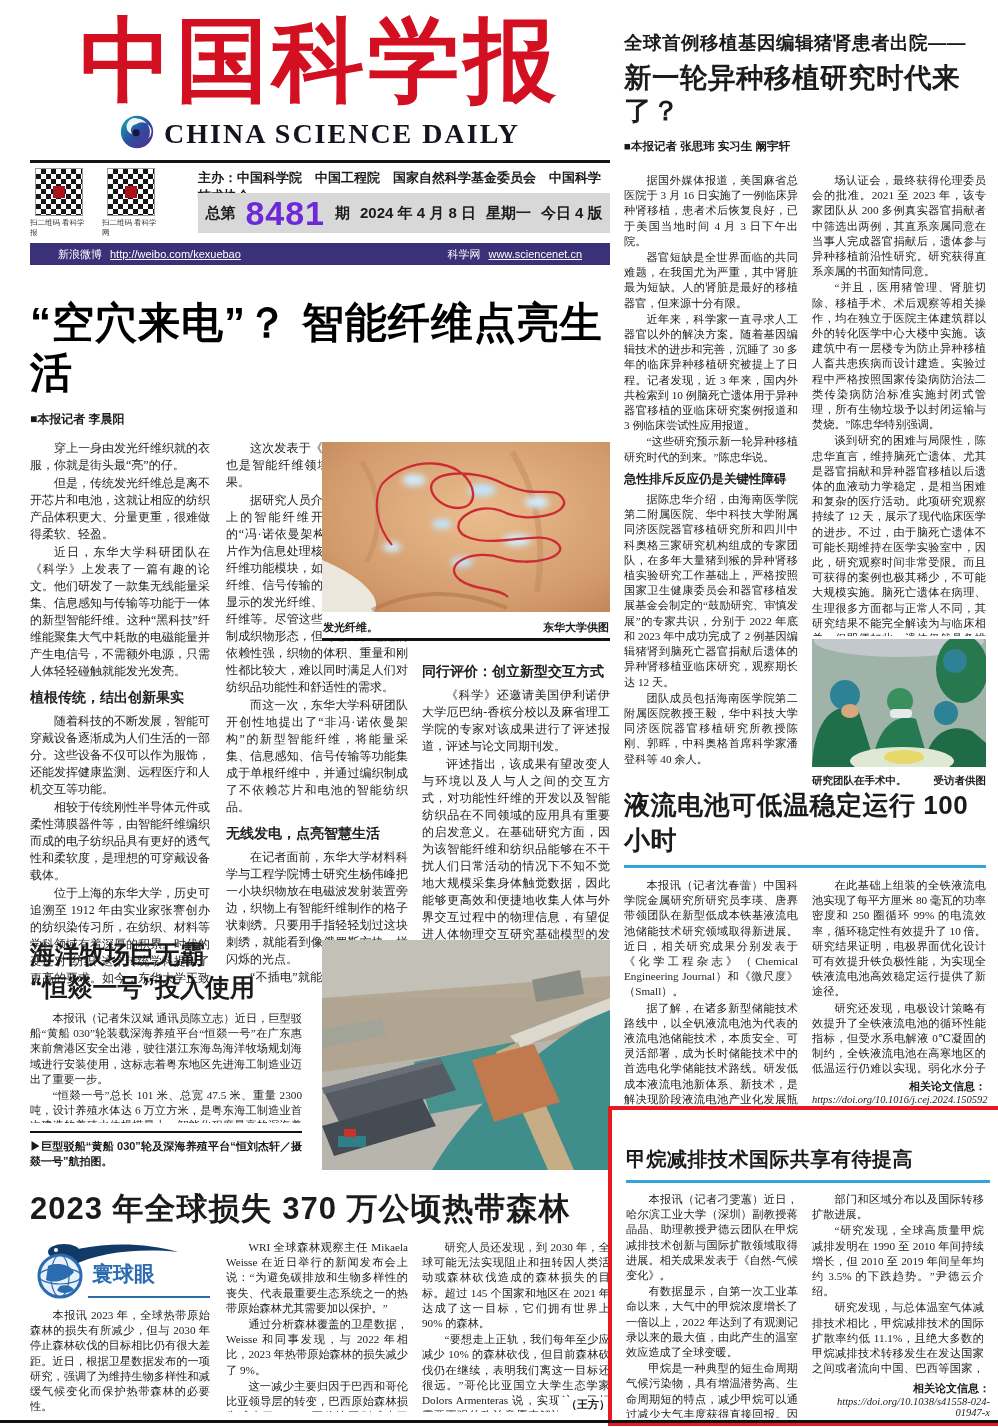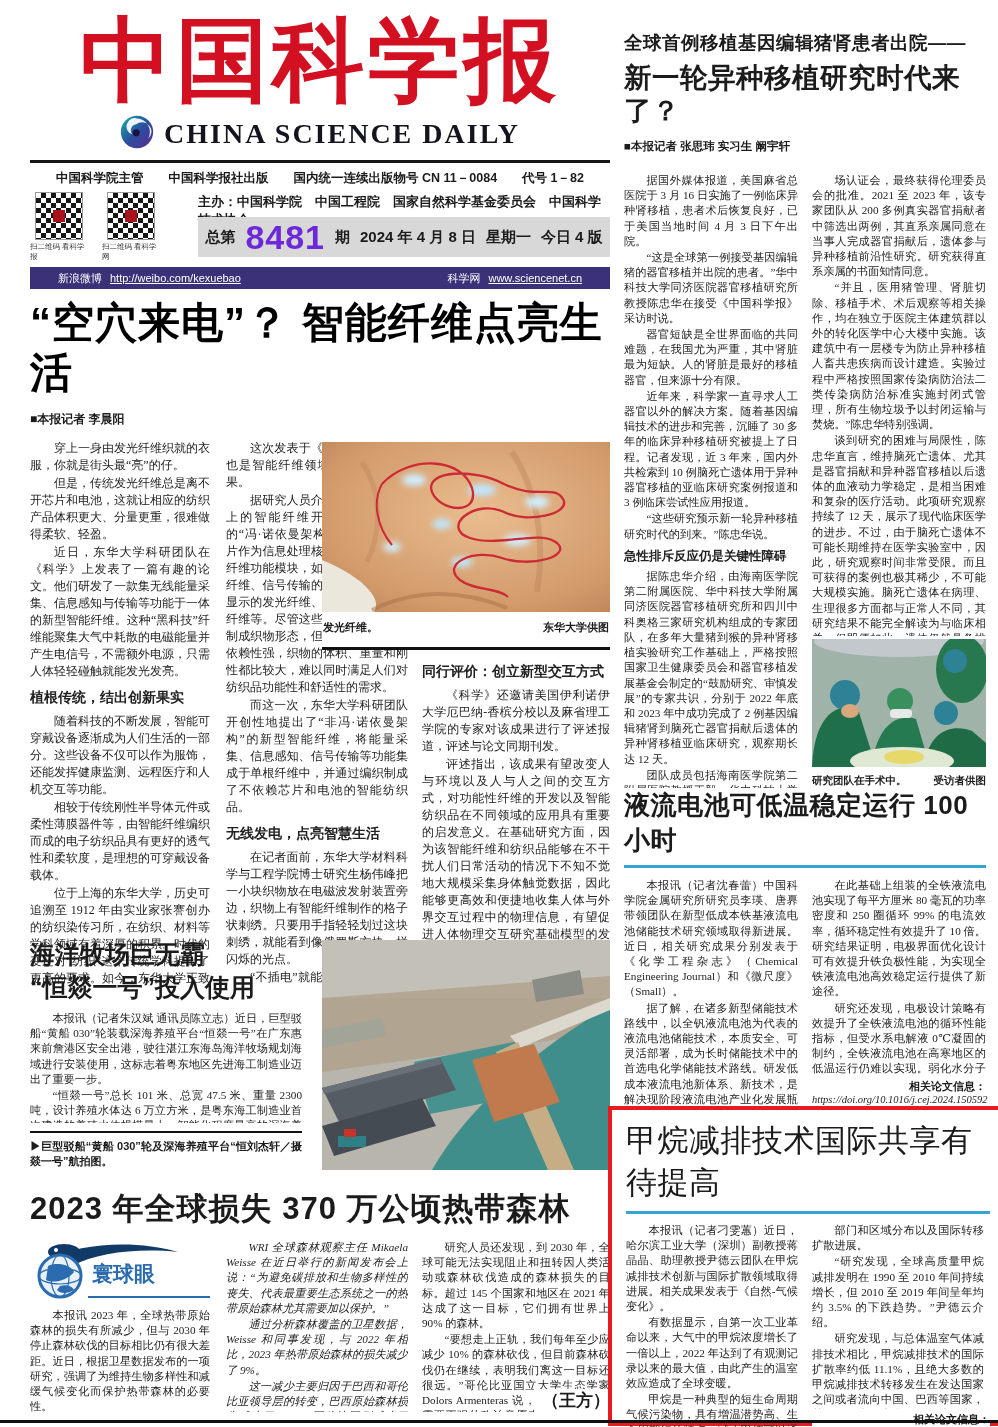--- a/index.html
+++ b/index.html
@@ -35,21 +35,21 @@
   
   .news{font-size:12px;line-height:17px;text-align:justify;color:#222;}
   .news-sm{font-size:11.2px;line-height:15.2px;text-align:justify;color:#222;}
   .para{text-indent:2em;margin:0 0 1px 0;}
   .subhead{font-family:"Liberation Sans","DejaVu Sans",sans-serif;font-weight:bold;font-size:14px;
            margin:9px 0 7px;text-indent:0;}
   .news-sm .subhead{font-size:12.5px;margin:7px 0 5px;}
   .clip{overflow:hidden;}
   .byline{font-family:"Liberation Sans","DejaVu Sans",sans-serif;font-weight:bold;font-size:12px;}
   .cap-row{display:flex;justify-content:space-between;font-family:"Liberation Sans",sans-serif;
-           font-weight:bold;font-size:11px;padding:4px 1px 12px;}
+           font-weight:bold;font-size:11px;padding:4px 1px 3px;}
   .doi-block{text-align:right;background:#fff;}
   .doi-label{font-weight:bold;font-size:11px;}
   .doi-link{font-style:italic;font-size:10.5px;display:block;cursor:pointer;color:#222;}
 
   
   #fiber{left:30px;top:298px;width:580px;}
   .fiber-headline{font-size:42px;line-height:1.2;font-weight:900;letter-spacing:1px;color:#000;}
   #fiber .byline{margin-top:12px;}
   .fiber-body{position:relative;margin-top:12px;height:545px;}
   .fcol1{position:absolute;left:0;top:0;width:180px;height:545px;}
@@ -66,26 +66,26 @@
   .ocean-cap{width:272px;font-size:11px;font-weight:bold;font-family:"Liberation Sans",sans-serif;
              text-align:justify;line-height:15px;}
   .ocean-credit{float:right;}
   .ophoto{position:absolute;left:292px;top:2px;width:288px;height:230px;}
 
   
   #forest{left:30px;top:1188px;width:580px;}
   .forest-headline{font-size:31px;font-weight:900;letter-spacing:1px;}
   .forest-body{position:relative;margin-top:10px;height:172px;}
   .gcol1{position:absolute;left:0;top:0;width:180px;height:172px;}
-  .gcol2{position:absolute;left:196px;top:0;width:182px;height:172px;font-style:italic;}
+  .gcol2{position:absolute;left:196px;top:0;width:182px;height:172px;}
   .gcol3{position:absolute;left:392px;top:0;width:188px;height:172px;}
   .badge{height:64px;position:relative;margin-bottom:4px;}
   .badge-text{position:absolute;left:62px;top:26px;color:#2b6cb0;font-size:21px;font-weight:900;}
   .badge-rule{position:absolute;left:58px;top:56px;right:0;border-top:2.5px solid #2b6cb0;}
-  .signoff{position:absolute;right:0;bottom:0;background:#fff;font-weight:bold;font-size:17px;padding-left:8px;}
+  .signoff{position:absolute;right:0;bottom:0;background:#fff;font-weight:bold;font-size:11px;padding-left:8px;}
 
   
   #rightcol{left:624px;top:30px;width:362px;height:1390px;}
   .t-kicker{font-size:18.5px;font-weight:800;letter-spacing:0.5px;}
   .t-headline{font-size:27.5px;line-height:1.2;font-weight:900;margin-top:6px;letter-spacing:0.5px;
               font-family:"Liberation Serif",serif;}
   .t-byline{margin-top:12px;font-size:11.5px;}
   .t-body{position:relative;margin-top:19px;height:615px;}
   .tcolA{position:absolute;left:0;top:0;width:174px;height:615px;}
   .tcolB{position:absolute;left:188px;top:0;width:174px;height:615px;}
@@ -95,21 +95,21 @@
   .battery{position:absolute;left:0;top:758px;width:362px;}
   .b-headline{font-size:26px;font-weight:900;letter-spacing:0.5px;}
   .cyan-rule{border-top:3px solid #35a3d5;margin-top:7px;}
   .b-body{position:relative;margin-top:10px;height:238px;}
   .bcolA{position:absolute;left:0;top:0;width:174px;height:238px;}
   .bcolB{position:absolute;left:188px;top:0;width:174px;height:238px;}
   .b-doi{position:absolute;right:0;bottom:0;width:174px;}
 
   .methane{position:absolute;left:-16px;top:1076px;width:364px;height:292px;
            border:4px solid #e8191f;background:#fff;padding:10px 14px;}
-  .m-headline{font-size:31px;font-weight:400;letter-spacing:0.5px;}
+  .m-headline{font-size:20px;font-weight:700;letter-spacing:0.5px;margin-top:26px;}
   .m-body{position:relative;margin-top:9px;height:226px;}
   .mcolA{position:absolute;left:0;top:0;width:172px;height:226px;}
   .mcolB{position:absolute;left:186px;top:0;width:172px;height:226px;}
   .m-doi{position:absolute;right:0;bottom:0;width:178px;}
 
   #bottom-rule{left:0;top:1420px;width:998px;height:3px;background:#111;}
 </style>
 </head>
 <body>
 
@@ -128,21 +128,20 @@
           </linearGradient>
             </defs>
           <circle cx="20" cy="20" r="19" fill="url(#gg)"></circle>
           <path d="M20 4 a16 16 0 0 1 13 24 a11 11 0 0 0 -14 -17 a7 7 0 0 0 -4 12 a6 6 0 0 1 5 -19 z" fill="#fff" opacity="0.92"></path>
           <circle cx="19" cy="21" r="4.2" fill="#1a1340"></circle>
         </svg>
       </span>
       <span class="mast-en-text">CHINA SCIENCE DAILY</span>
     </div>
     <div class="mast-rule"></div>
-    <div class="mast-sup sans">中国科学院主管　　中国科学报社出版　　国内统一连续出版物号 CN 11－0084　　代号 1－82</div>
     <div class="mast-bottom">
       <div class="qr" style="left:6px;"></div>
       <div class="qr-label sans" style="left:0;">扫二维码 看科学报</div>
       <div class="qr" style="left:78px;"></div>
       <div class="qr-label sans" style="left:72px;">扫二维码 看科学网</div>
       <div class="org-line sans">主办：中国科学院　中国工程院　国家自然科学基金委员会　中国科学技术协会</div>
       <div class="issue-box sans">
         <span class="t">总第</span>
         <span class="issue-num">8481</span>
         <span class="t">期</span>
@@ -302,21 +301,20 @@
 
   <div id="rightcol" class="abs">
 
     <div>
       <div class="t-kicker sans">全球首例移植基因编辑猪肾患者出院——</div>
       <div class="t-headline">新一轮异种移植研究时代来了？</div>
       <div class="t-byline byline">■本报记者 张思玮 实习生 阚宇轩</div>
       <div class="t-body">
         <div class="tcolA news-sm clip">
             <div class="para">据国外媒体报道，美国麻省总医院于 3 月 16 日实施了一例临床异种肾移植，患者术后恢复良好，已于美国当地时间 4 月 3 日下午出院。</div>
-            <div class="para">“这是全球第一例接受基因编辑猪的器官移植并出院的患者。”华中科技大学同济医院器官移植研究所教授陈忠华在接受《中国科学报》采访时说。</div>
             <div class="para">器官短缺是全世界面临的共同难题，在我国尤为严重，其中肾脏最为短缺。人的肾脏是最好的移植器官，但来源十分有限。</div>
             <div class="para">近年来，科学家一直寻求人工器官以外的解决方案。随着基因编辑技术的进步和完善，沉睡了 30 多年的临床异种移植研究被提上了日程。记者发现，近 3 年来，国内外共检索到 10 例脑死亡遗体用于异种器官移植的亚临床研究案例报道和 3 例临床尝试性应用报道。</div>
             <div class="para">“这些研究预示新一轮异种移植研究时代的到来。”陈忠华说。</div>
             <div class="subhead">急性排斥反应仍是关键性障碍</div>
             <div class="para">据陈忠华介绍，由海南医学院第二附属医院、华中科技大学附属同济医院器官移植研究所和四川中科奥格三家研究机构组成的专家团队，在多年大量猪到猴的异种肾移植实验研究工作基础上，严格按照国家卫生健康委员会和器官移植发展基金会制定的“鼓励研究、审慎发展”的专家共识，分别于 2022 年底和 2023 年中成功完成了 2 例基因编辑猪肾到脑死亡器官捐献后遗体的异种肾移植亚临床研究，观察期长达 12 天。</div>
             <div class="para">团队成员包括海南医学院第二附属医院教授王毅，华中科技大学同济医院器官移植研究所教授陈刚、郭晖，中科奥格首席科学家潘登科等 40 余人。</div>
           </div>
         <div class="tcolB news-sm clip">
             <div class="para">场认证会，最终获得伦理委员会的批准。2021 至 2023 年，该专家团队从 200 多例真实器官捐献者中筛选出两例，其直系亲属同意在当事人完成器官捐献后，遗体参与异种移植前沿性研究。研究获得直系亲属的书面知情同意。</div>
             <div class="para">“并且，医用猪管理、肾脏切除、移植手术、术后观察等相关操作，均在独立于医院主体建筑群以外的转化医学中心大楼中实施。该建筑中有一层楼专为防止异种移植人畜共患疾病而设计建造。实验过程中严格按照国家传染病防治法二类传染病防治标准实施封闭式管理，所有生物垃圾予以封闭运输与焚烧。”陈忠华特别强调。</div>

